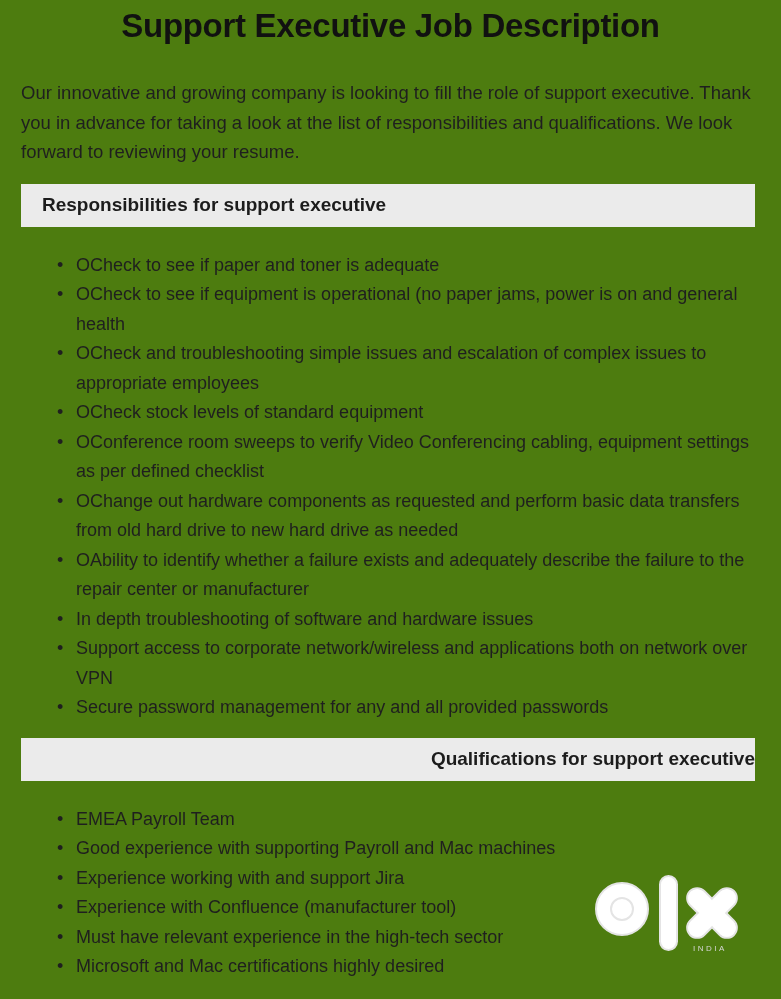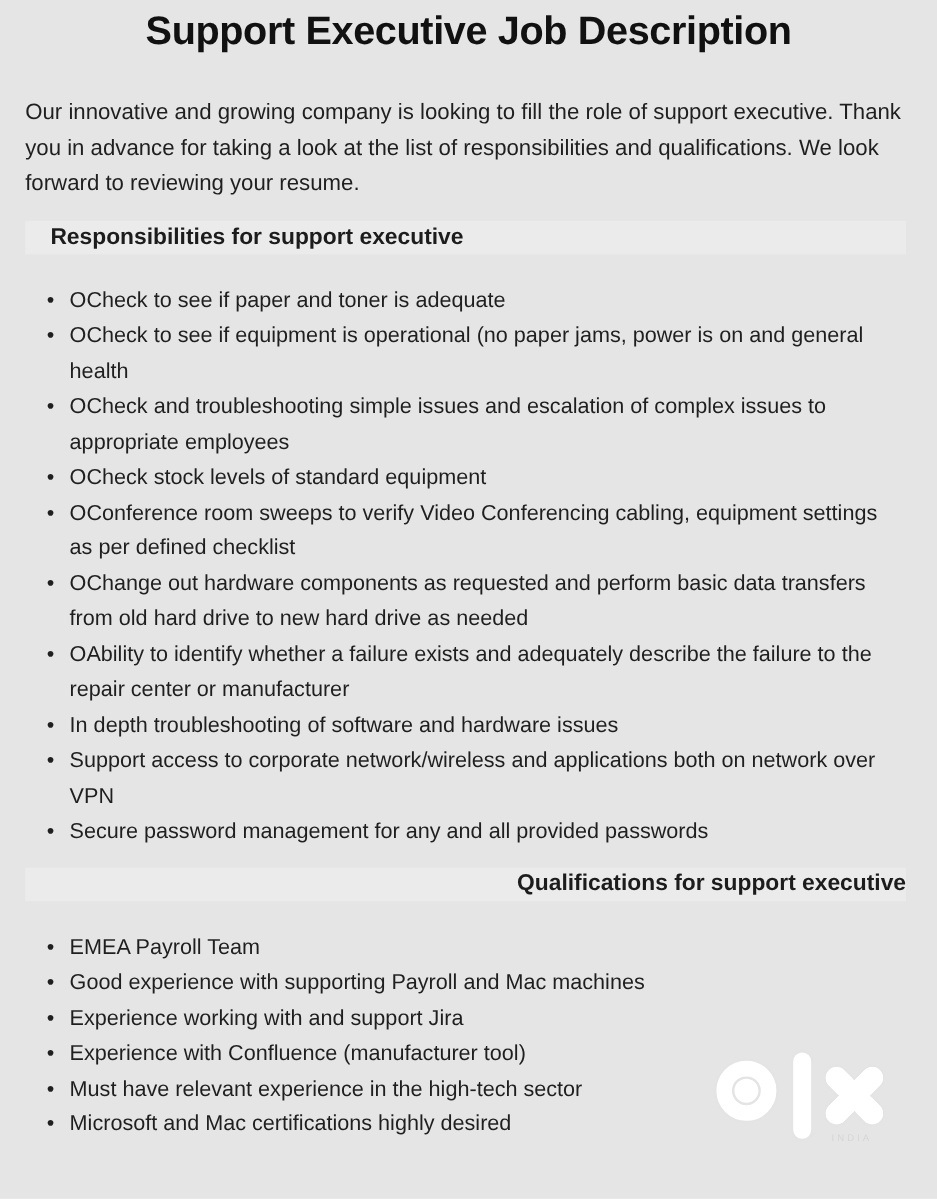--- a/index.html
+++ b/index.html
@@ -5,54 +5,54 @@
   html, body { margin: 0; padding: 0; }
   body {
     width: 781px; height: 999px;
     background: #ffffff;
     font-family: "Liberation Sans", sans-serif;
     -webkit-font-smoothing: antialiased;
   }
   .doc {
     position: relative;
     width: 781px; height: 999px;
-    background: #e5e5e5;
+    background: #4d7c0f;
     overflow: hidden;
   }
   .title {
     margin: 4px 20px 0;
     text-align: center;
     font-size: 33px;
     line-height: 44px;
     font-weight: 800;
     letter-spacing: -0.3px;
     color: #111111;
   }
   .intro {
     margin: 30px 30px 0 21px;
     font-size: 18.5px;
     line-height: 29.5px;
     color: #1f1f1f;
   }
   .section-bar {
     margin: 17px 26px 0 21px;
-    height: 28px;
+    height: 43px;
     background: #ebebeb;
     display: flex;
     align-items: center;
     padding-left: 21px;
     font-size: 19px;
     font-weight: 700;
     color: #1c1c1c;
   }
   .section-bar.second { margin-top: 15px; justify-content: flex-end; }
   ul.bullet-list {
     list-style: none;
     margin: 24px 0 0;
-    padding: 0 30px 0 39px;
+    padding: 0 30px 0 57px;
     font-size: 18px;
     line-height: 29.5px;
     color: #1f1f1f;
   }
   ul.bullet-list li {
     position: relative;
     padding-left: 19px;
   }
   ul.bullet-list li::before {
     content: "\2022";

